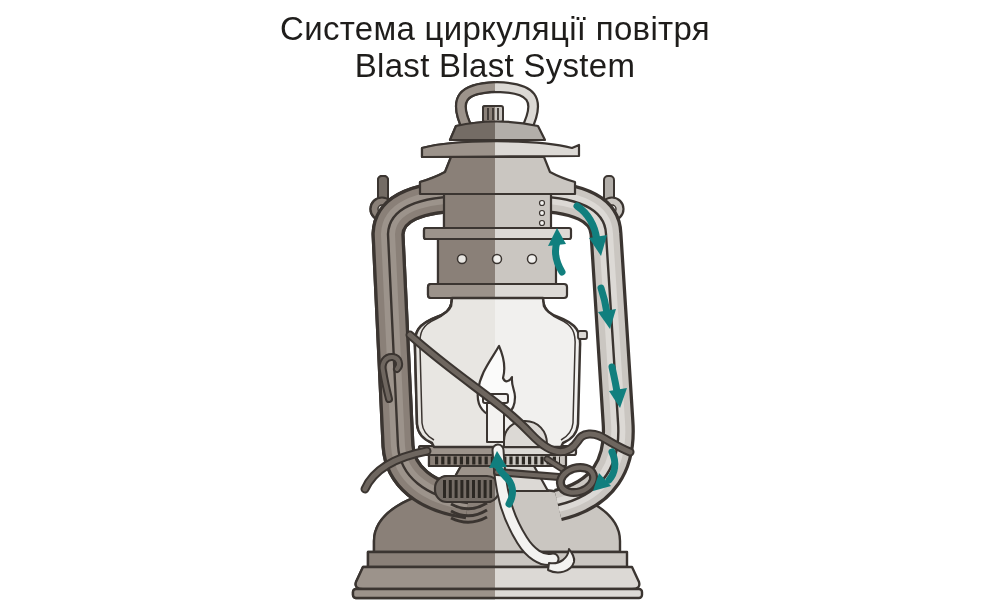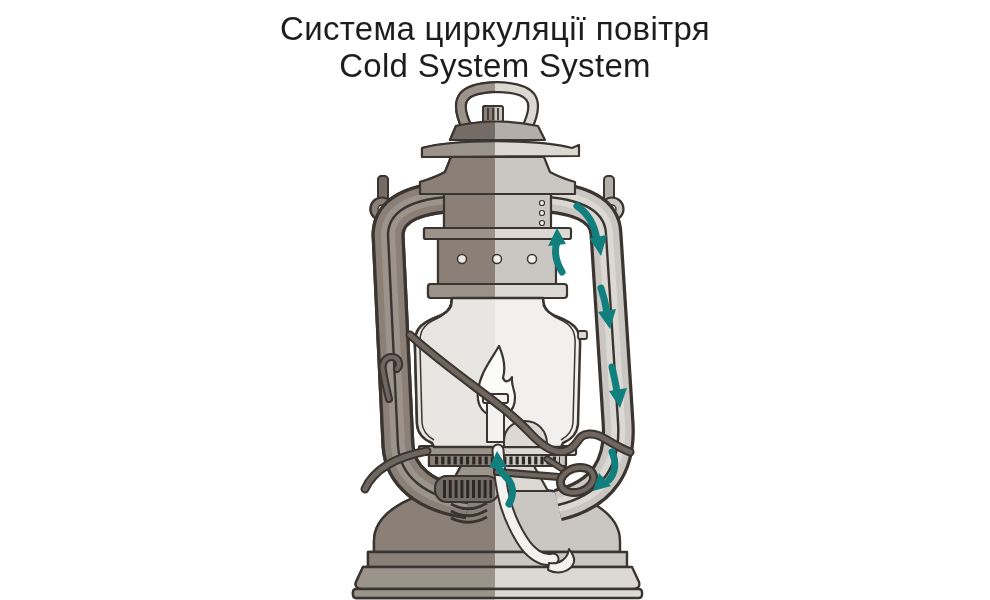--- a/index.html
+++ b/index.html
@@ -18,21 +18,21 @@
   svg{position:absolute;left:0;top:0;}
   .side-light{--metal:var(--right-metal);--metal2:var(--right-metal-light);--metal3:var(--right-metal-dark);--glassc:var(--right-glass);}
   .side-dark{--metal:var(--left-metal);--metal2:var(--left-metal-light);--metal3:var(--left-metal-dark);--glassc:var(--left-glass);}
   .o{stroke:var(--outline);stroke-linejoin:round;}
 </style>
 </head>
 <body>
 
 <div class="title">
   <div>Система циркуляції повітря</div>
-  <div>Cold System System</div>
+  <div>Blast Blast System</div>
 </div>
 
 <svg width="990" height="600" viewBox="0 0 990 600">
   <defs>
     <clipPath id="clipLeft">
         <rect x="0" y="0" width="495" height="600"></rect>
       </clipPath>
   </defs>
 
   <g id="lantern-art" class="side-light">

